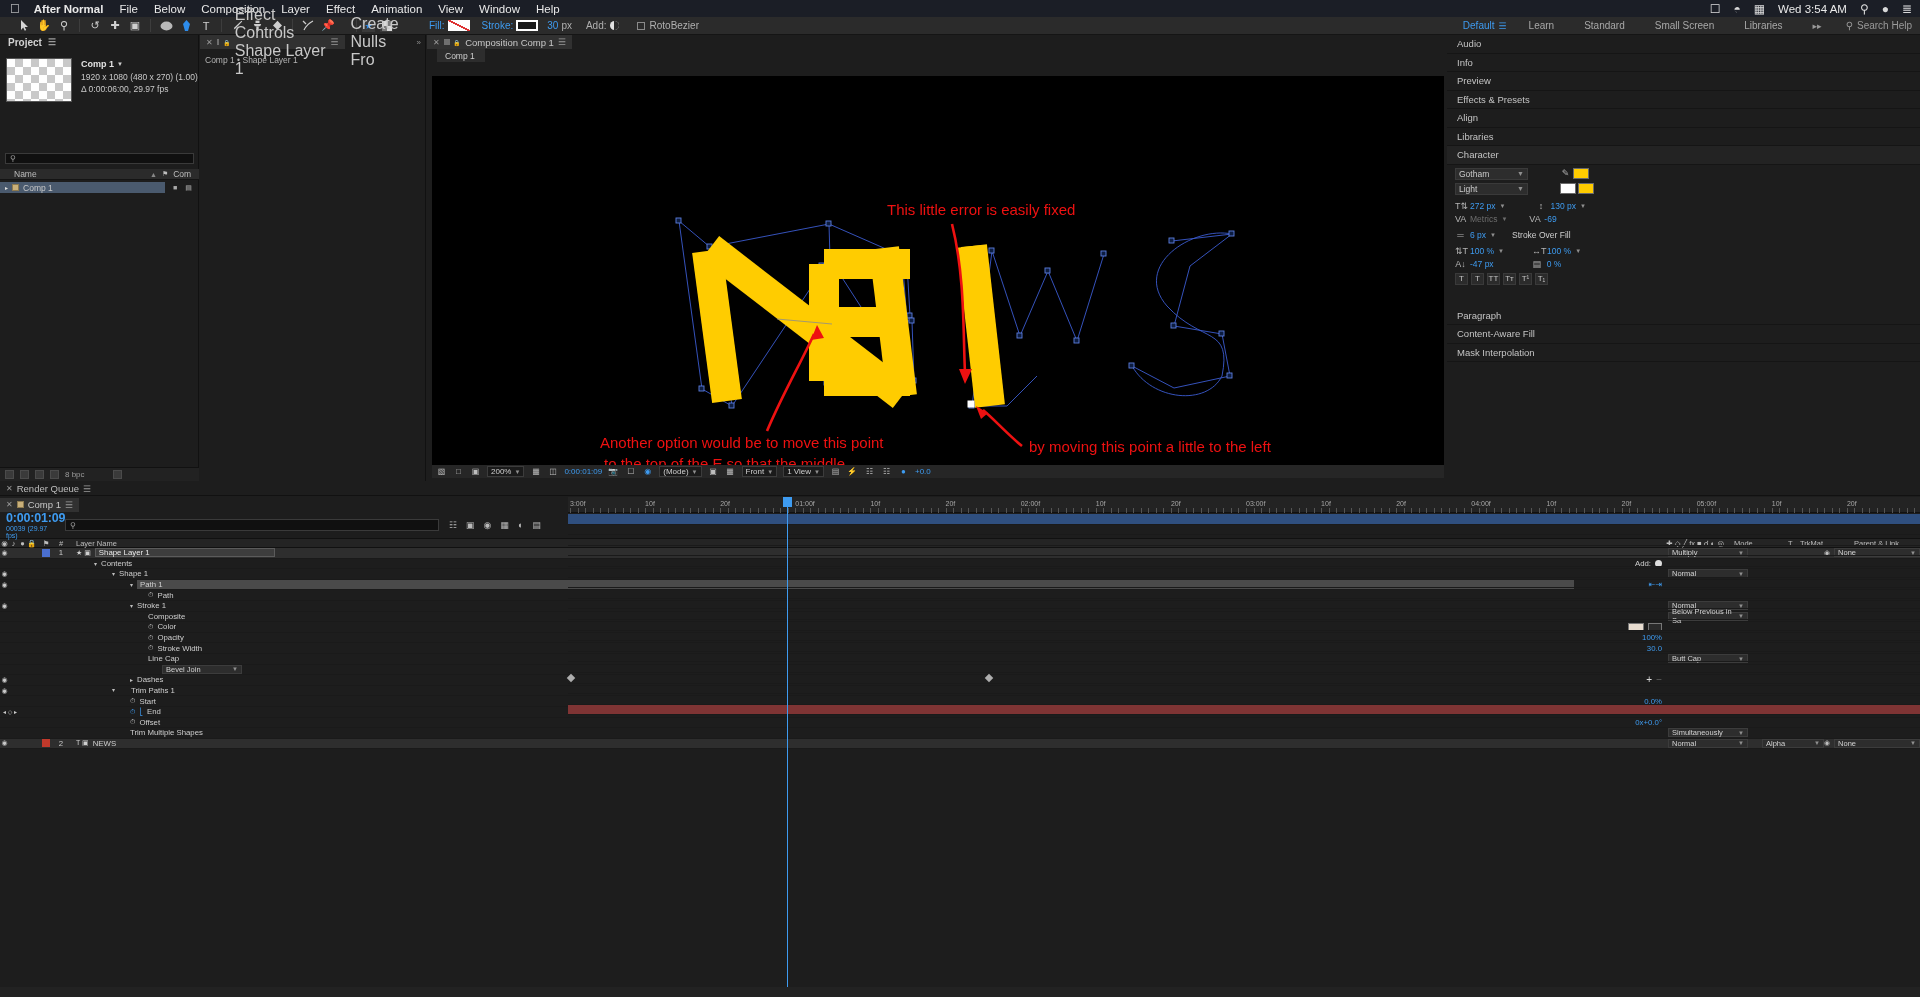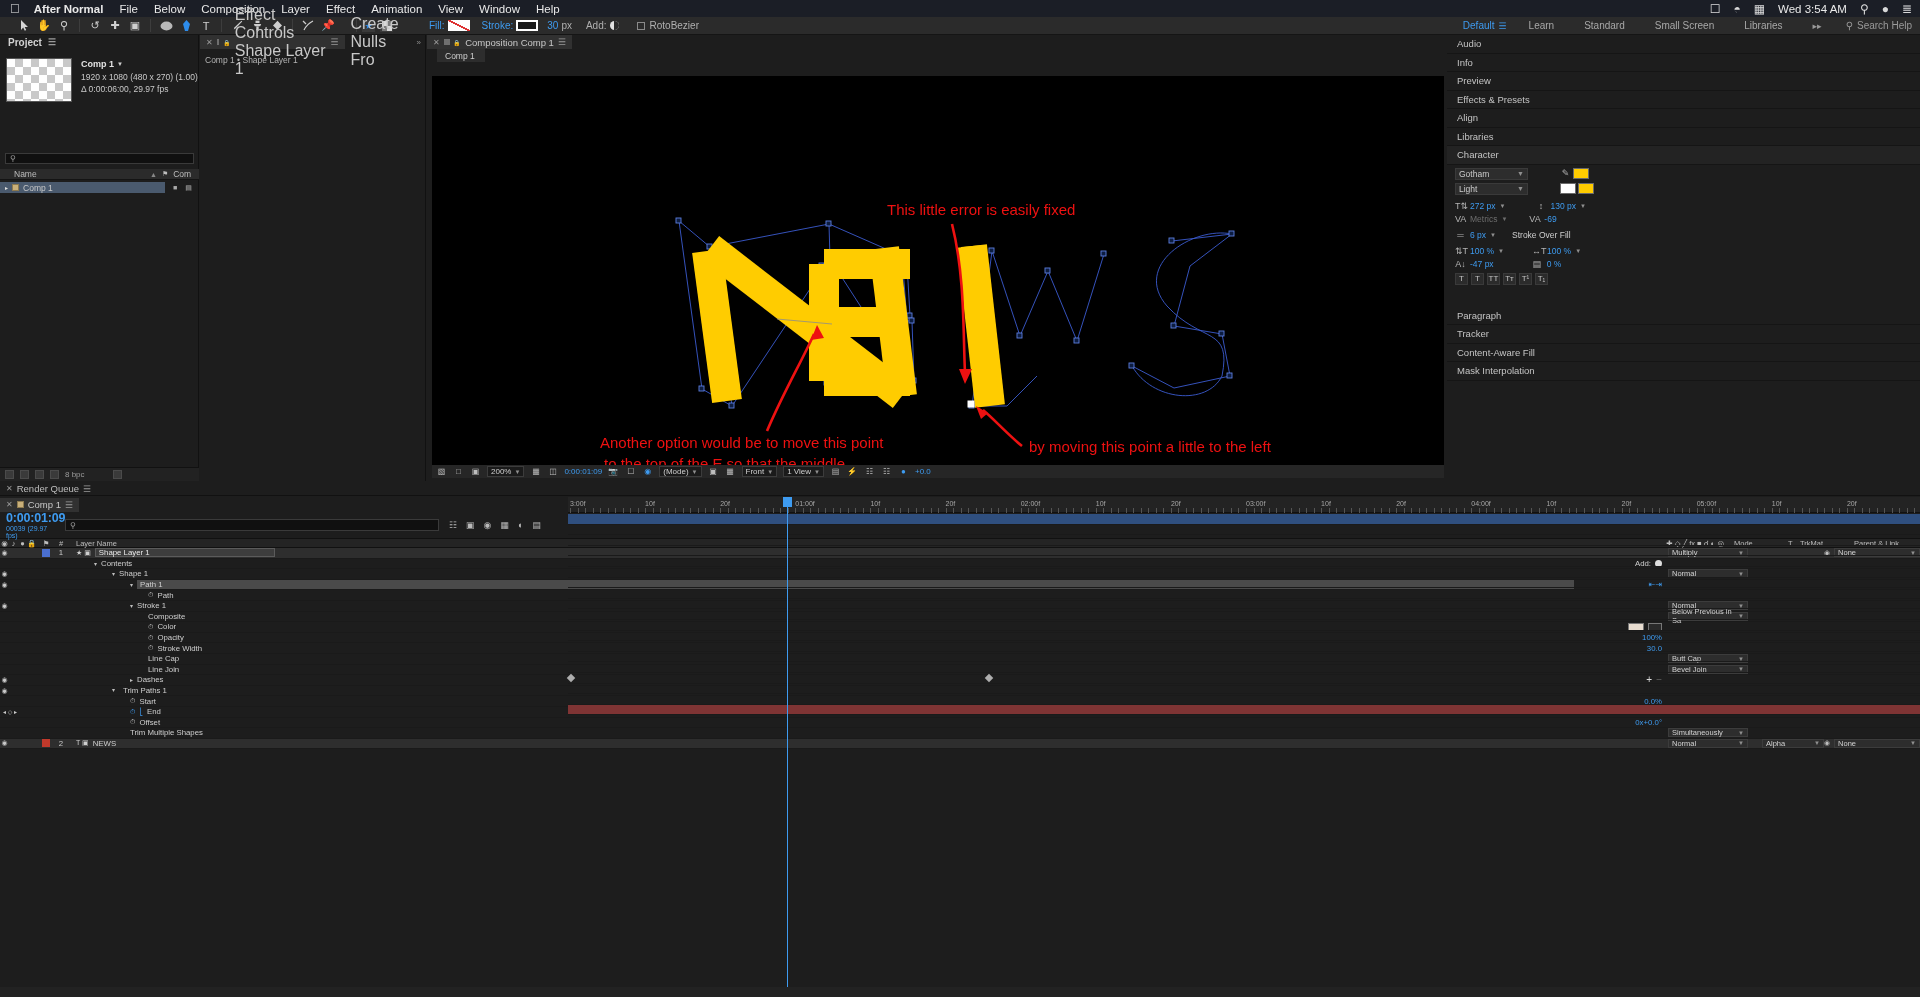--- a/index.html
+++ b/index.html
@@ -566,23 +566,20 @@
         <span class="stylebtn">Tᴛ</span>
         <span class="stylebtn">T¹</span>
         <span class="stylebtn">T₁</span>
       </div>
     </div>
 
     <div class="dk" style="margin-top:18px">
         <span>Paragraph</span>
       </div>
     <div class="dk">
-        <span>Tracker</span>
-      </div>
-    <div class="dk">
         <span>Content-Aware Fill</span>
       </div>
     <div class="dk">
         <span>Mask Interpolation</span>
       </div>
   </div>
 
   <div class="panel" id="rq">
     <div class="ptabbar">
       <span class="ptab">
@@ -869,23 +866,20 @@
           <span style="width:62px"></span>
           <span style="width:96px;display:flex;align-items:center;gap:4px"></span>
         </div>
         <div class="row">
           <span class="eye"></span>
           <span style="width:9px"></span>
           <span style="width:9px"></span>
           <span style="width:11px"></span>
           <span style="width:16px"></span>
           <span class="idx"></span>
-          <span class="lname" style="padding-left:80px;display:flex;align-items:center;gap:4px">
-            <span>Line Join</span>
-          </span>
           <span style="width:88px;display:flex;align-items:center;gap:4px;justify-content:flex-end"></span>
           <span style="width:86px;padding-left:6px">
             <span class="selbox">
               <span>Bevel Join</span>
               <span class="cv">▼</span>
             </span>
           </span>
           <span style="width:14px"></span>
           <span style="width:62px"></span>
           <span style="width:96px;display:flex;align-items:center;gap:4px"></span>
@@ -910,21 +904,21 @@
           <span style="width:62px"></span>
           <span style="width:96px;display:flex;align-items:center;gap:4px"></span>
         </div>
         <div class="row">
           <span class="eye">◉</span>
           <span style="width:9px"></span>
           <span style="width:9px"></span>
           <span style="width:11px"></span>
           <span style="width:16px"></span>
           <span class="idx"></span>
-          <span class="lname" style="padding-left:44px;display:flex;align-items:flex-start;gap:8px">
+          <span class="lname" style="padding-left:44px;display:flex;align-items:flex-start;gap:16px">
             <span style="font-size:6px;color:#bdbdbd">▾</span>
             <span>Trim Paths 1</span>
           </span>
           <span style="width:88px;display:flex;align-items:center;gap:4px;justify-content:flex-end"></span>
           <span style="width:86px;padding-left:6px"></span>
           <span style="width:14px"></span>
           <span style="width:62px"></span>
           <span style="width:96px;display:flex;align-items:center;gap:4px"></span>
         </div>
         <div class="row">

